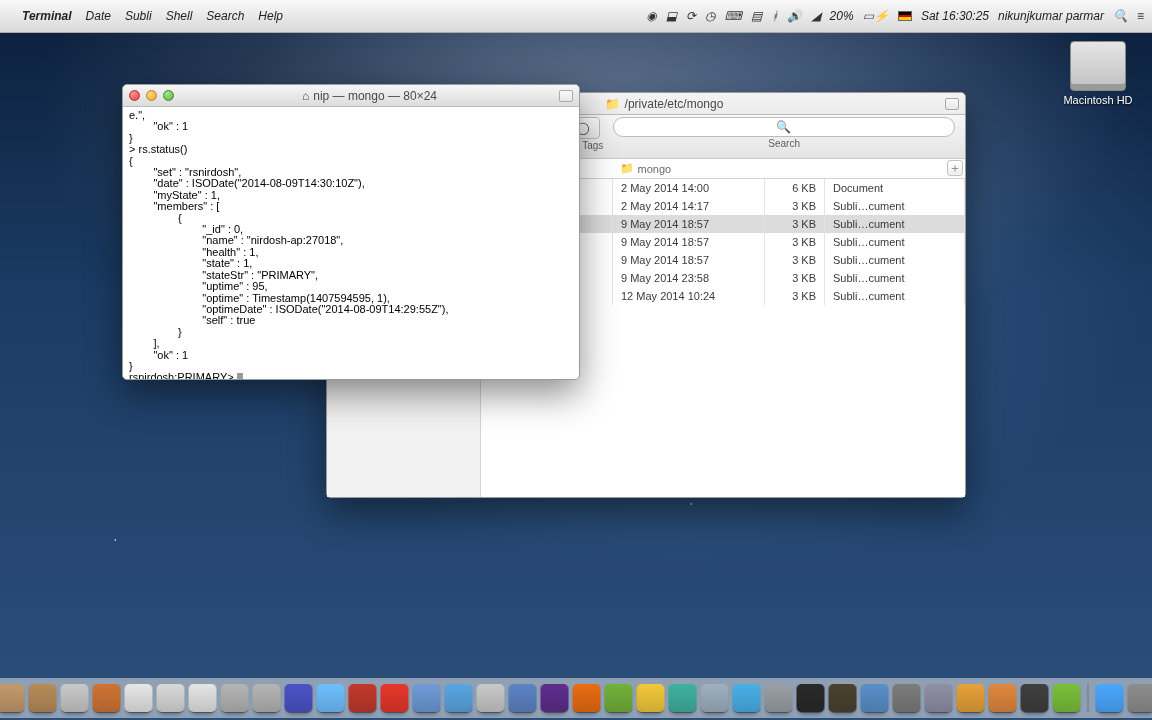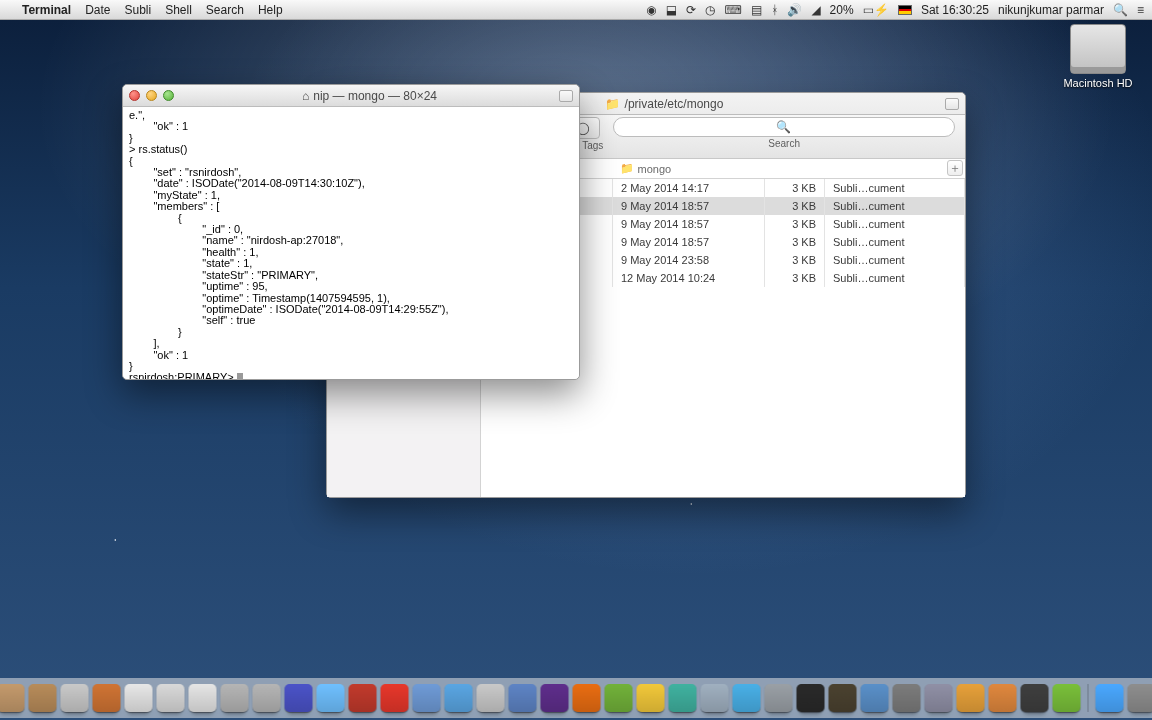--- a/index.html
+++ b/index.html
@@ -13,25 +13,25 @@
     radial-gradient(ellipse 800px 600px at 60% 30%, rgba(120,160,220,0.35), transparent 60%),
     radial-gradient(circle at 25% 40%, rgba(255,255,255,0.9) 0.5px, transparent 1px),
     radial-gradient(circle at 60% 70%, rgba(255,255,255,0.8) 0.5px, transparent 1px),
     radial-gradient(circle at 10% 75%, rgba(255,255,255,0.8) 0.5px, transparent 1px),
     radial-gradient(circle at 80% 50%, rgba(255,255,255,0.8) 0.5px, transparent 1px),
     linear-gradient(180deg,#0b1e3a 0%, #1a3b63 40%, #2c4f7a 100%);
 }
 
 
 #menubar{
-  position:absolute;top:0;left:0;right:0;height:20px;
+  position:absolute;top:0;left:0;right:0;height:33px;
   background:linear-gradient(#f9f9f9,#d9d9d9);
   border-bottom:1px solid #aaa;
   display:flex;align-items:center;
-  font-size:12px;color:#222;padding:4px 8px;gap:14px;
+  font-size:12px;color:#222;padding:4px 8px;gap:14px;font-style:italic;
 }
 #menubar .apple{font-size:14px;line-height:14px}
 #menubar .app{font-weight:700}
 #menubar .spacer{flex:1}
 #menubar .right{display:flex;align-items:center;gap:9px;font-size:12px}
 #menubar .right .ic{font-size:12px;opacity:.9}
 #menubar .right .flag{width:14px;height:10px;background:linear-gradient(#000 0 33%,#d00 33% 66%,#fc0 66%);border:0.5px solid #666}
 #menubar .user{font-weight:400}
 #menubar .mi{cursor:default}
 
@@ -118,21 +118,21 @@
       <span>20%</span>
       <span class="ic">▭⚡</span>
       <span class="flag"></span>
       <span>Sat 16:30:25</span>
       <span class="user">nikunjkumar parmar</span>
       <span class="ic">🔍</span>
       <span class="ic">≡</span>
     </span>
   </div>
 
-  <div class="dicon hd" style="right:18px;top:24px">
+  <div class="dicon hd" style="right:18px;top:41px">
     <div class="g"></div><span>Macintosh HD</span>
   </div>
 
   <div id="finder" class="win">
     <div class="titlebar inact">
       <div class="traffic">
         <span></span>
         <span></span>
         <span></span>
       </div>
@@ -181,20 +181,26 @@
     <div class="split">
       <div class="sidebar">
         <div class="sep"></div>
         <div class="trow">
             <span class="dot"></span>
             <span>All Tags…</span>
           </div>
       </div>
       <div class="list">
         <div class="rows" id="finder-rows">
+            <div class="lr">
+              <div class="c-n">7537.JPG</div>
+              <div class="c-d">2 May 2014 14:00</div>
+              <div class="c-s">6 KB</div>
+              <div class="c-k">Document</div>
+            </div>
             <div class="lr">
               <div class="c-n">nf</div>
               <div class="c-d">2 May 2014 14:17</div>
               <div class="c-s">3 KB</div>
               <div class="c-k">Subli…cument</div>
             </div>
             <div class="lr sel">
               <div class="c-n">nf</div>
               <div class="c-d">9 May 2014 18:57</div>
               <div class="c-s">3 KB</div>

